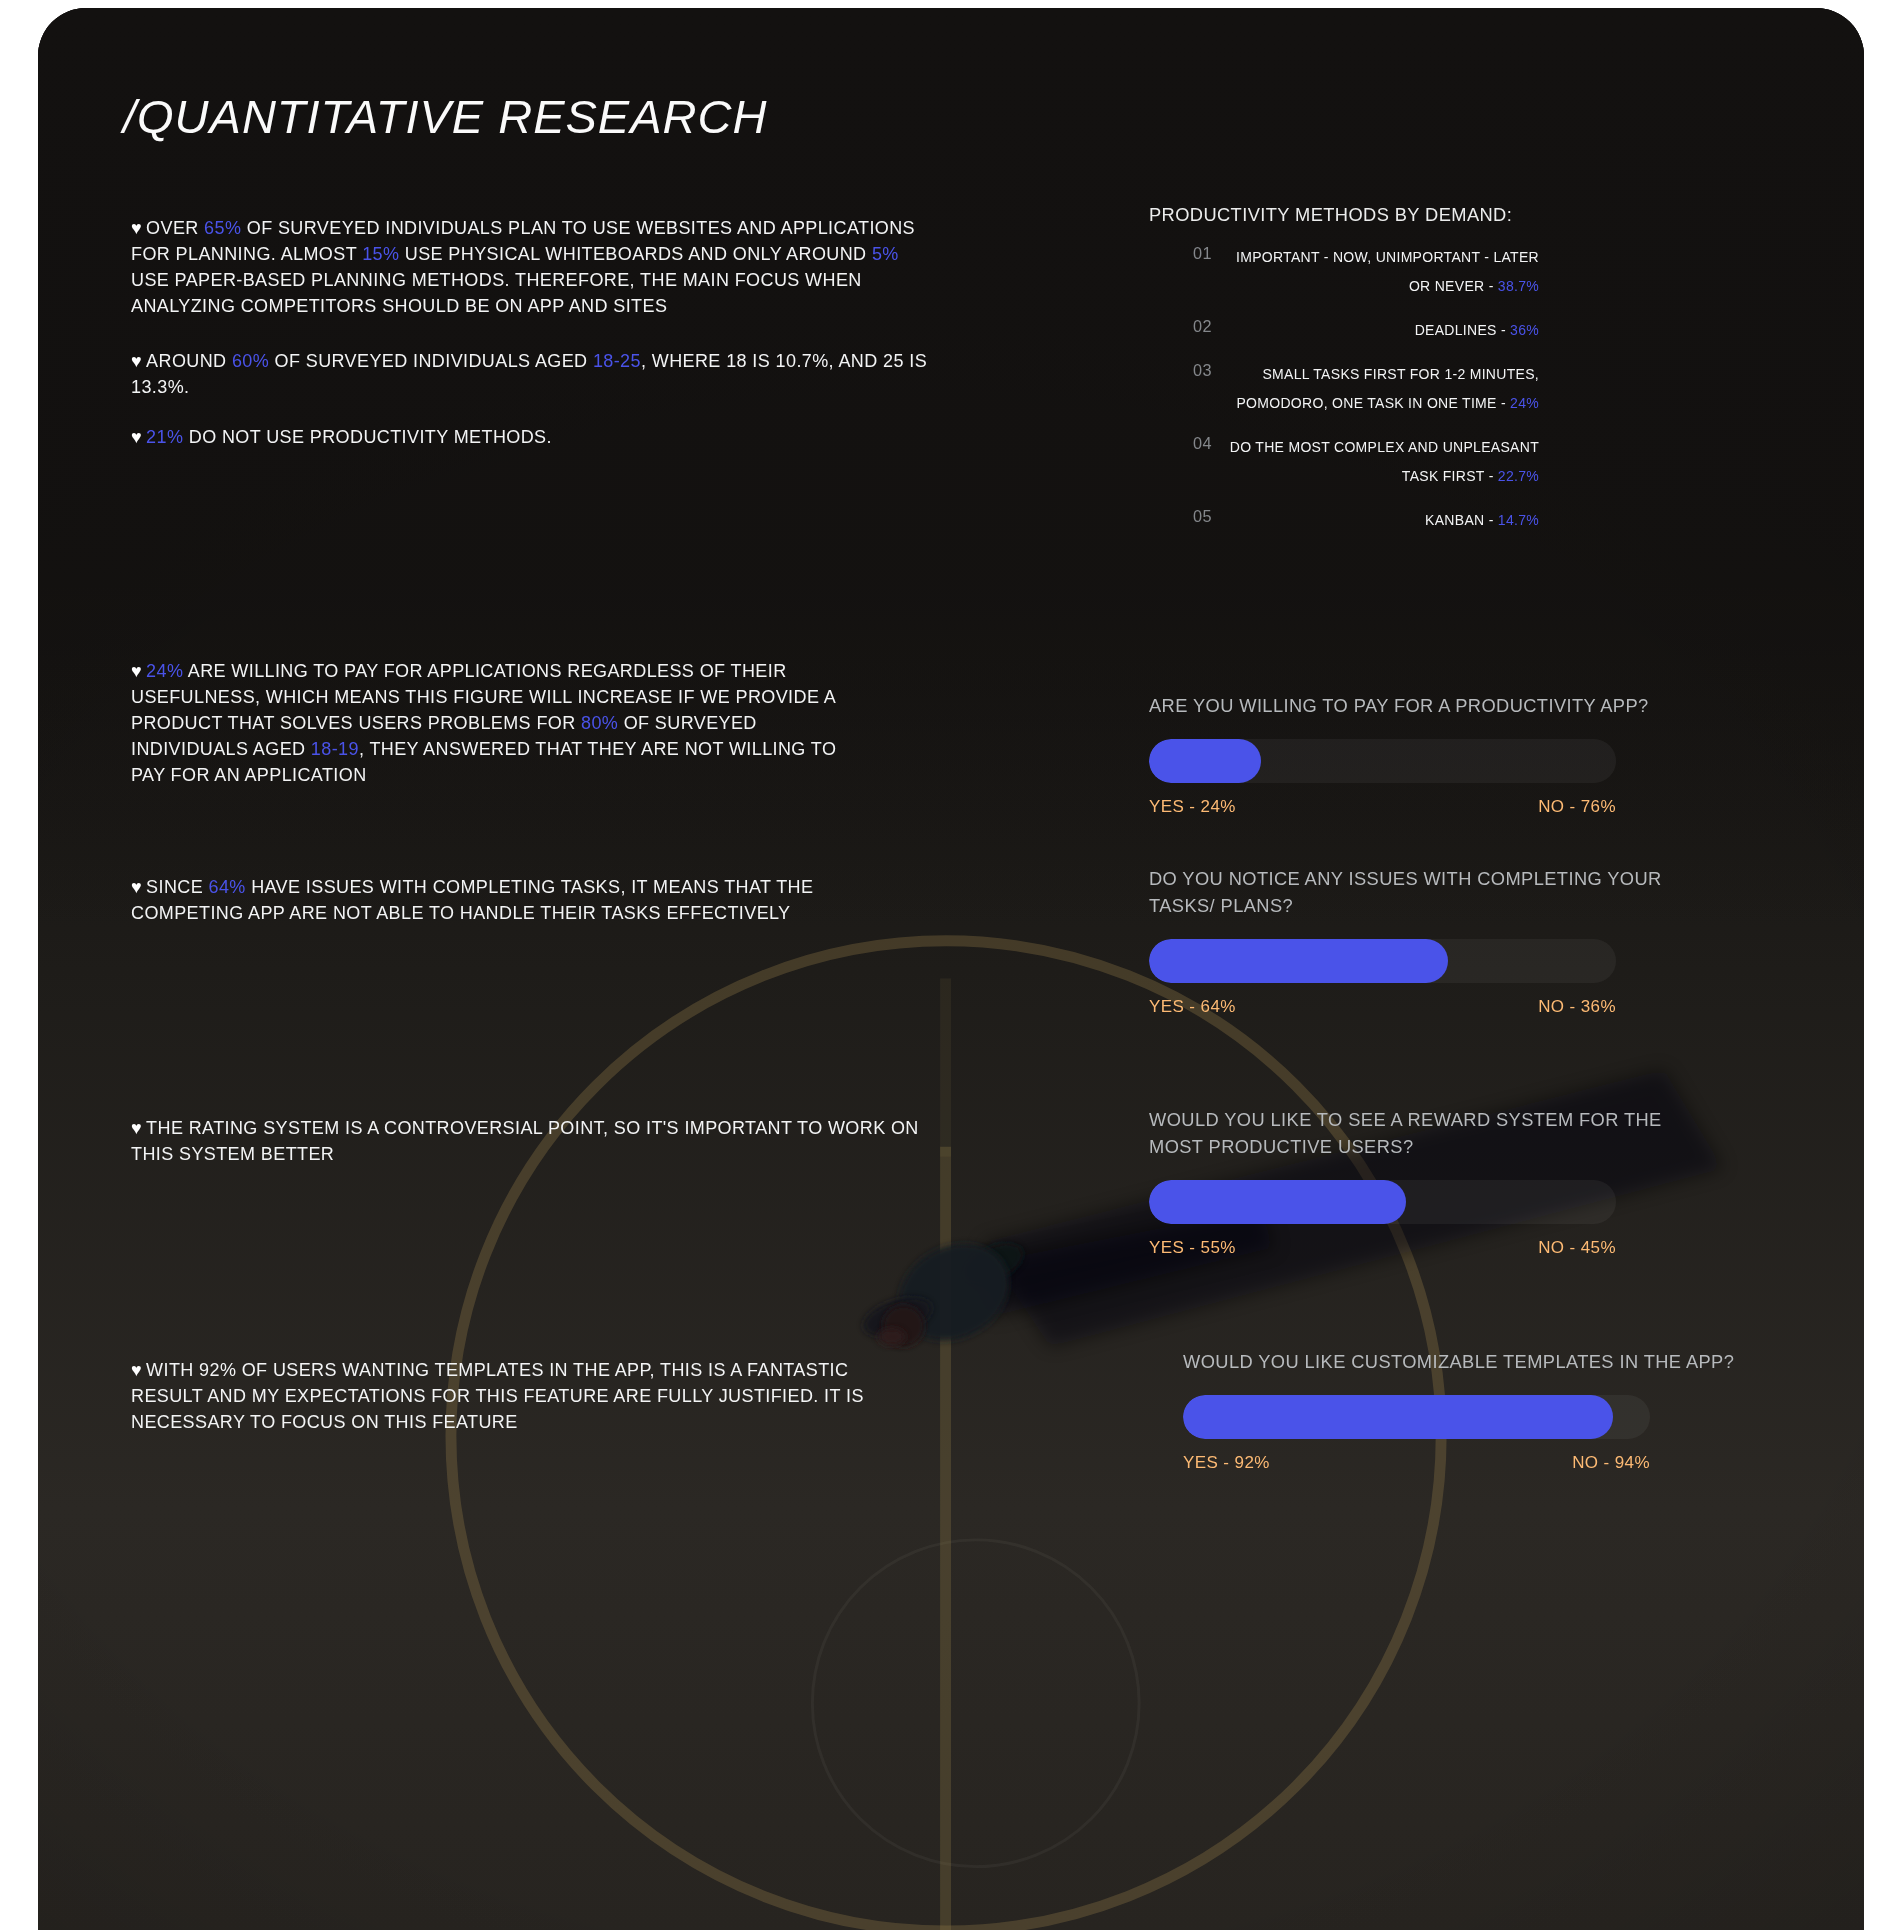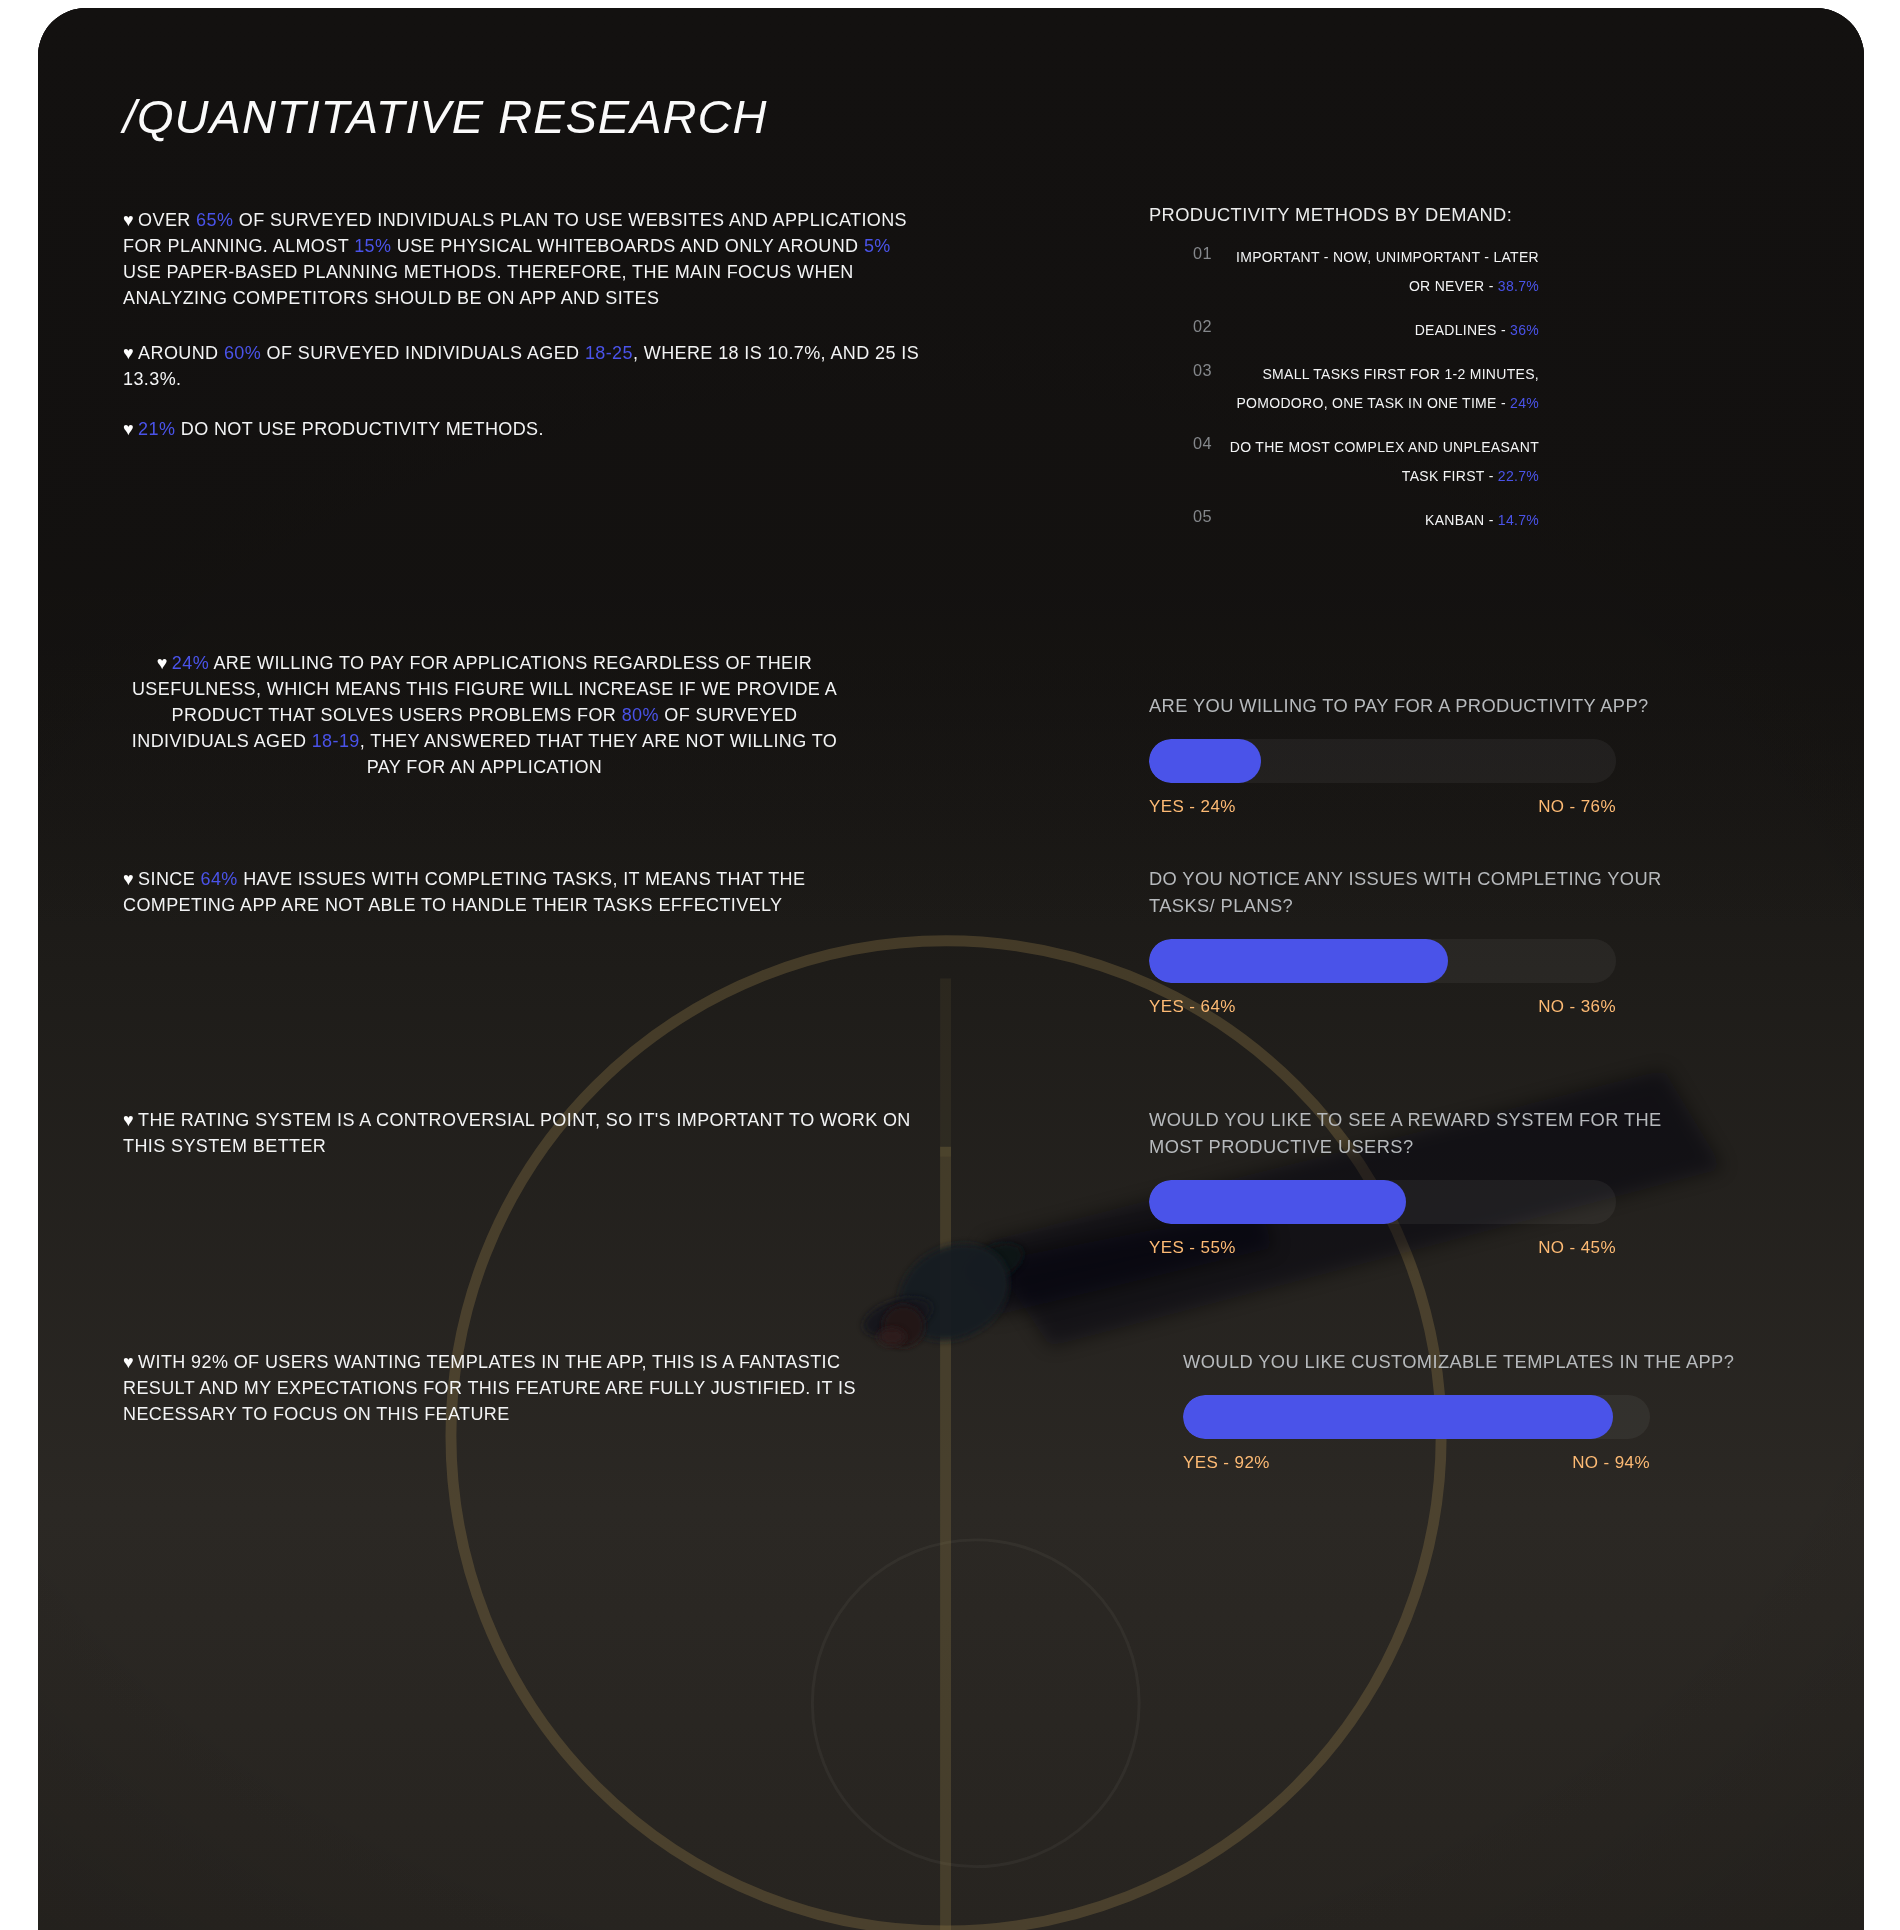--- a/index.html
+++ b/index.html
@@ -11,28 +11,28 @@
       background:linear-gradient(180deg,#131110 0%,#141210 30%,#1e1c19 50%,#2b2824 78%,#272420 100%);}
   .bg svg{position:absolute;inset:0;}
   .vignette{position:absolute;inset:0;pointer-events:none;background:
       linear-gradient(180deg,#131110 0%,rgba(19,17,16,.85) 22%,rgba(19,17,16,0) 48%),
       radial-gradient(130% 95% at 48% 62%, rgba(0,0,0,0) 40%, rgba(0,0,0,.40) 100%);}
   .content{position:absolute;inset:0;z-index:2;}
 
   h1.title{position:absolute;left:85px;top:81px;margin:0;color:#fafafa;
       font-size:47px;font-weight:300;font-style:italic;letter-spacing:1px;white-space:nowrap;}
 
-  .insight{position:absolute;margin:0;color:#f3f4f5;font-size:18px;line-height:26px;
+  .insight{position:absolute;margin:8px;color:#f3f4f5;font-size:18px;line-height:26px;
       letter-spacing:0.4px;}
   .insight .hl{color:var(--accent);}
   .insight .heart{color:#ffffff;margin-right:4px;}
   .p0{left:85px;top:199px;width:802px;}
   .p1{left:85px;top:332px;width:851px;}
   .p2{left:85px;top:408px;width:713px;}
-  .p3{left:85px;top:642px;width:723px;text-align:center;}
+  .p3{left:85px;top:642px;width:723px;}
   .p4{left:85px;top:858px;width:733px;}
   .p5{left:85px;top:1099px;width:812px;}
   .p6{left:85px;top:1341px;width:782px;}
 
   .methods{position:absolute;left:1111px;top:196px;width:495px;}
   .methods-header{color:#eceded;font-size:18.3px;letter-spacing:0.4px;margin-bottom:17px;}
   .methods ol{list-style:none;margin:0;padding:0;}
   .methods li{display:grid;grid-template-columns:63px 1fr;margin-bottom:15px;text-align:right;}
   .methods .num{color:#84878b;font-size:16.3px;letter-spacing:0.4px;padding-top:1px;}
   .methods .m-text{color:#f3f4f5;font-size:14px;line-height:29px;letter-spacing:0.3px;max-width:327px;}

